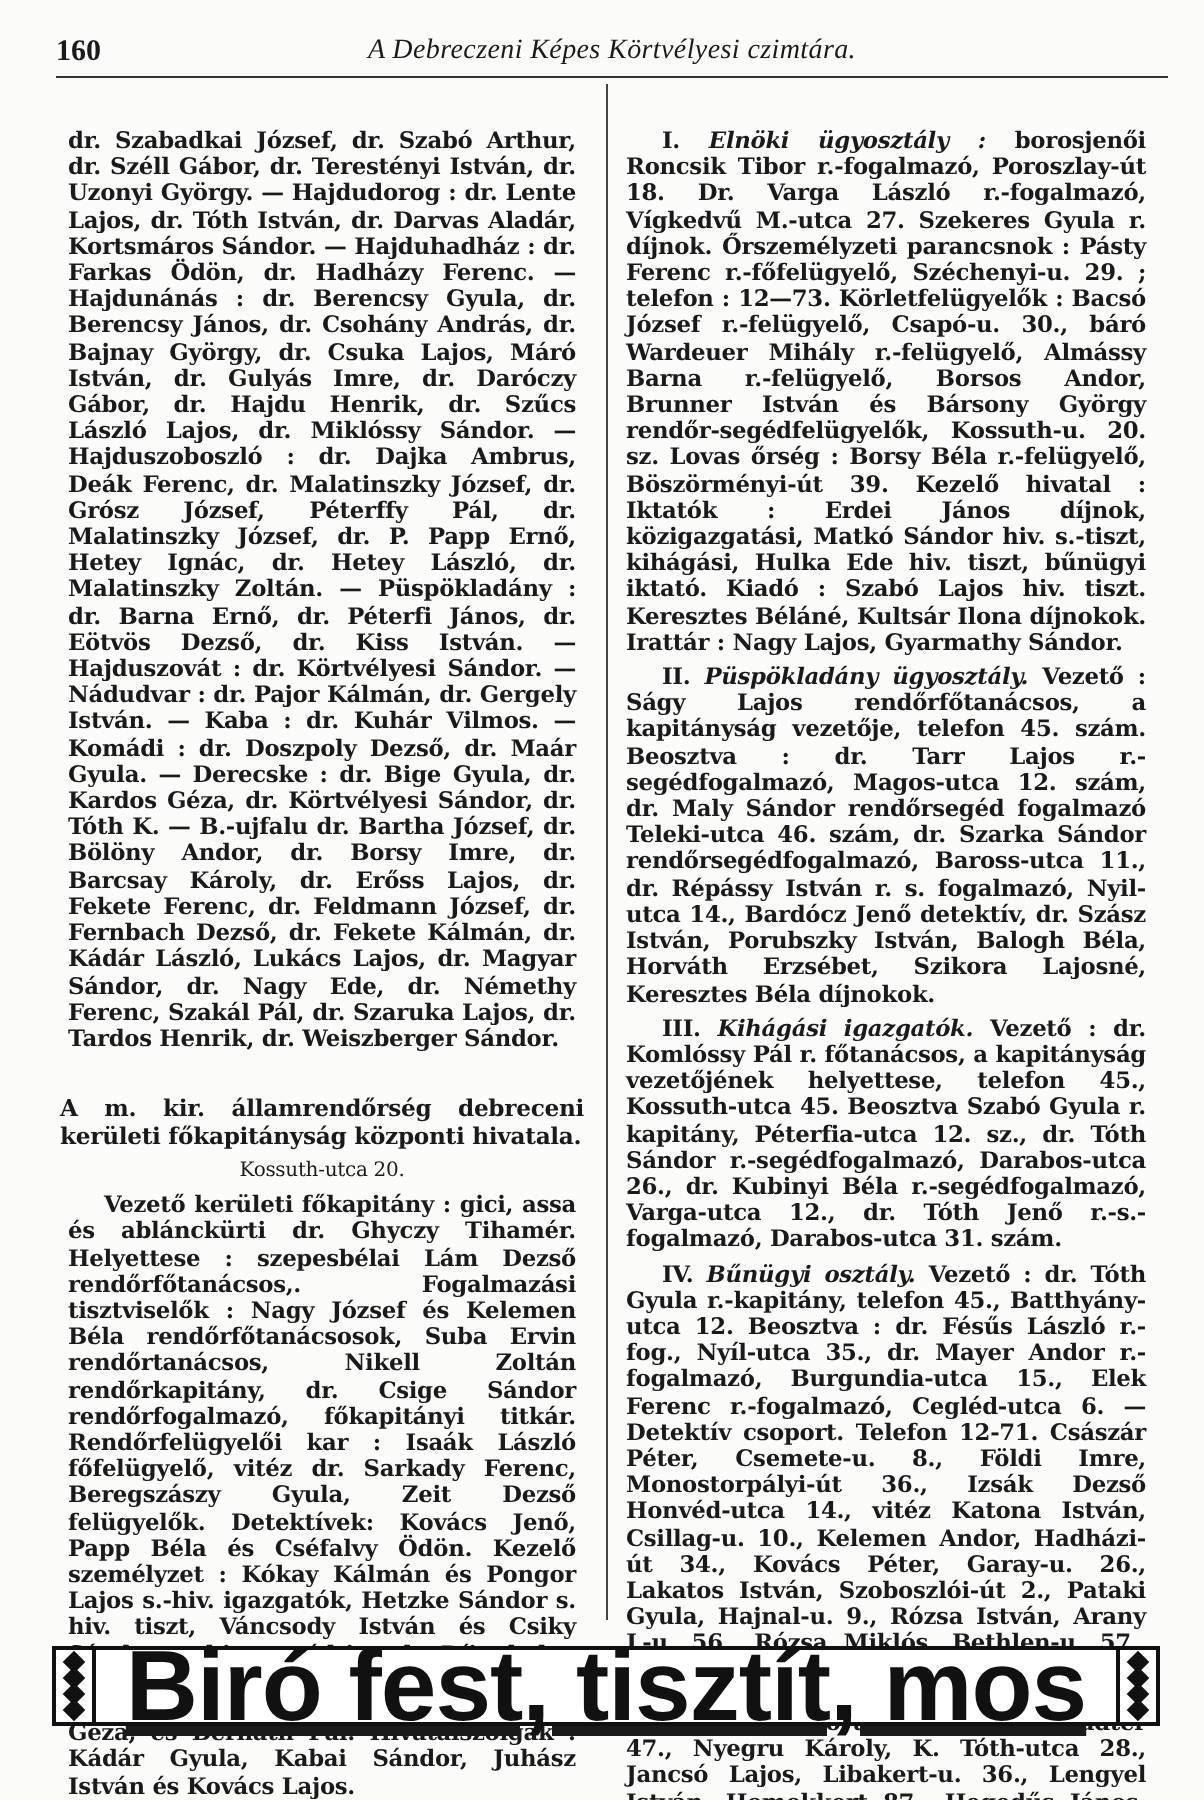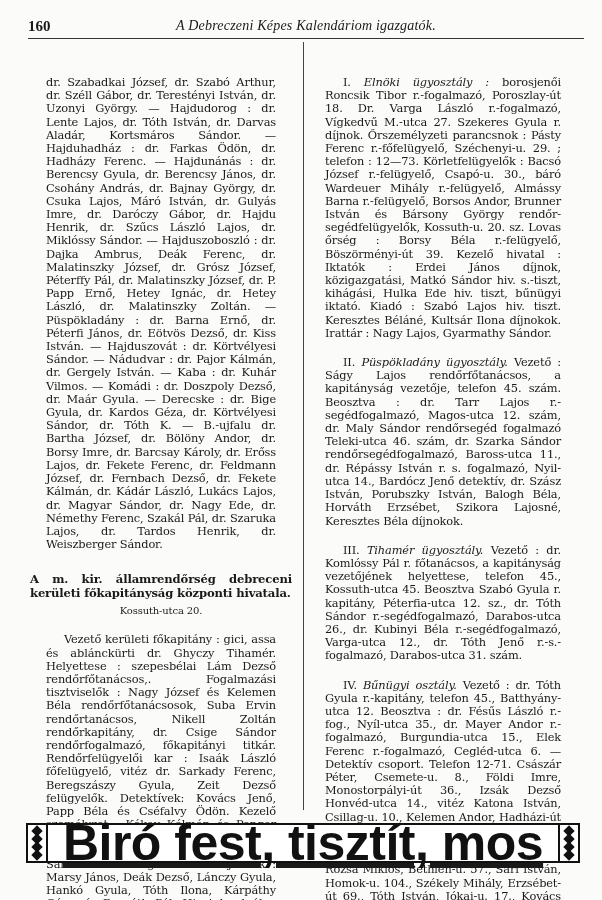--- a/index.html
+++ b/index.html
@@ -19,21 +19,21 @@
   .col-divider { position: absolute; left: 303px; top: 42px; width: 0; height: 768px; border-left: 1px solid #444; }
   .col {
     position: absolute; top: 60px; width: 262px;
     font-size: 11.4px; line-height: 13.2px;
     text-align: justify; hyphens: manual;
     font-family: "DejaVu Serif", serif;
     letter-spacing: -0.15px;
   }
   .col-left { left: 30px; }
   .col-right { left: 309px; width: 268px; }
-  .col p { margin: 16px; text-align: justify; }
+  .col p { margin: 4px; text-align: justify; font-weight: bold; }
   .col p.indent { text-indent: 18px; }
   .section-title {
     font-weight: bold; margin: 22px 0 0 0;
     font-size: 11.6px; line-height: 13.4px;
   }
   .section-sub { text-align: center; font-size: 10px; margin: 4px 0 4px 0; }
   .gap { height: 3px; }
   .dept-name { font-style: italic; }
   .ad-banner {
     position: absolute; left: 26px; top: 823px; width: 554px; height: 40px;
@@ -53,21 +53,21 @@
     font-family: "Liberation Sans", "DejaVu Sans", sans-serif;
     font-weight: bold; font-size: 50px; line-height: 52px; letter-spacing: -0.5px;
     color: #111;
   }
 </style>
 </head>
 <body>
 
 <div class="page-header">
   <span class="page-number">160</span>
-  <span class="running-title">A Debreczeni Képes Kalendáriom igazgatók.</span>
+  <span class="running-title">A Debreczeni Képes Körtvélyesi czimtára.</span>
 </div>
 <div class="header-rule"></div>
 <div class="col-divider"></div>
 
 <div class="col col-left">
   <p>dr. Szabadkai József, dr. Szabó Arthur, dr. Széll Gábor, dr. Terestényi István, dr. Uzonyi György. — Hajdudorog : dr. Lente Lajos, dr. Tóth István, dr. Darvas Aladár, Kortsmáros Sándor. — Hajduhadház : dr. Farkas Ödön, dr. Hadházy Ferenc. — Hajdunánás : dr. Berencsy Gyula, dr. Berencsy János, dr. Csohány András, dr. Bajnay György, dr. Csuka Lajos, Máró István, dr. Gulyás Imre, dr. Daróczy Gábor, dr. Hajdu Henrik, dr. Szűcs László Lajos, dr. Miklóssy Sándor. — Hajduszoboszló : dr. Dajka Ambrus, Deák Ferenc, dr. Malatinszky József, dr. Grósz József, Péterffy Pál, dr. Malatinszky József, dr. P. Papp Ernő, Hetey Ignác, dr. Hetey László, dr. Malatinszky Zoltán. — Püspökladány : dr. Barna Ernő, dr. Péterfi János, dr. Eötvös Dezső, dr. Kiss István. — Hajduszovát : dr. Körtvélyesi Sándor. — Nádudvar : dr. Pajor Kálmán, dr. Gergely István. — Kaba : dr. Kuhár Vilmos. — Komádi : dr. Doszpoly Dezső, dr. Maár Gyula. — Derecske : dr. Bige Gyula, dr. Kardos Géza, dr. Körtvélyesi Sándor, dr. Tóth K. — B.-ujfalu dr. Bartha József, dr. Bölöny Andor, dr. Borsy Imre, dr. Barcsay Károly, dr. Erőss Lajos, dr. Fekete Ferenc, dr. Feldmann József, dr. Fernbach Dezső, dr. Fekete Kálmán, dr. Kádár László, Lukács Lajos, dr. Magyar Sándor, dr. Nagy Ede, dr. Némethy Ferenc, Szakál Pál, dr. Szaruka Lajos, dr. Tardos Henrik, dr. Weiszberger Sándor.</p>
 
   <div class="section-title">A m. kir. államrendőrség debreceni kerületi főkapitányság központi hivatala.</div>
   <div class="section-sub">Kossuth-utca 20.</div>
   <p class="indent">Vezető kerületi főkapitány : gici, assa és ablánckürti dr. Ghyczy Tihamér. Helyettese : szepesbélai Lám Dezső rendőrfőtanácsos,. Fogalmazási tisztviselők : Nagy József és Kelemen Béla rendőrfőtanácsosok, Suba Ervin rendőrtanácsos, Nikell Zoltán rendőrkapitány, dr. Csige Sándor rendőrfogalmazó, főkapitányi titkár. Rendőrfelügyelői kar : Isaák László főfelügyelő, vitéz dr. Sarkady Ferenc, Beregszászy Gyula, Zeit Dezső felügyelők. Detektívek: Kovács Jenő, Papp Béla és Cséfalvy Ödön. Kezelő személyzet : Kókay Kálmán és Pongor Lajos s.-hiv. igazgatók, Hetzke Sándor s. hiv. tiszt, Váncsody István és Csiky Sándor s. hiv. segédtisztek. Díjnokok : Marsy János, Deák Dezső, Lánczy Gyula, Hankó Gyula, Tóth Ilona, Kárpáthy Géza, és Bernáth Pál. Hivatalszolgák : Kádár Gyula, Kabai Sándor, Juhász István és Kovács Lajos.</p>
@@ -83,21 +83,21 @@
     <span class="dept-name">Elnöki ügyosztály :</span>
     <span>borosjenői Roncsik Tibor r.-fogalmazó, Poroszlay-út 18. Dr. Varga László r.-fogalmazó, Vígkedvű M.-utca 27. Szekeres Gyula r. díjnok. Őrszemélyzeti parancsnok : Pásty Ferenc r.-főfelügyelő, Széchenyi-u. 29. ; telefon : 12—73. Körletfelügyelők : Bacsó József r.-felügyelő, Csapó-u. 30., báró Wardeuer Mihály r.-felügyelő, Almássy Barna r.-felügyelő, Borsos Andor, Brunner István és Bársony György rendőr-segédfelügyelők, Kossuth-u. 20. sz. Lovas őrség : Borsy Béla r.-felügyelő, Böszörményi-út 39. Kezelő hivatal : Iktatók : Erdei János díjnok, közigazgatási, Matkó Sándor hiv. s.-tiszt, kihágási, Hulka Ede hiv. tiszt, bűnügyi iktató. Kiadó : Szabó Lajos hiv. tiszt. Keresztes Béláné, Kultsár Ilona díjnokok. Irattár : Nagy Lajos, Gyarmathy Sándor.</span>
   </p>
   <p class="indent">
     <span>II.</span>
     <span class="dept-name">Püspökladány ügyosztály.</span>
     <span>Vezető : Ságy Lajos rendőrfőtanácsos, a kapitányság vezetője, telefon 45. szám. Beosztva : dr. Tarr Lajos r.-segédfogalmazó, Magos-utca 12. szám, dr. Maly Sándor rendőrsegéd fogalmazó Teleki-utca 46. szám, dr. Szarka Sándor rendőrsegédfogalmazó, Baross-utca 11., dr. Répássy István r. s. fogalmazó, Nyil-utca 14., Bardócz Jenő detektív, dr. Szász István, Porubszky István, Balogh Béla, Horváth Erzsébet, Szikora Lajosné, Keresztes Béla díjnokok.</span>
   </p>
   <p class="indent">
     <span>III.</span>
-    <span class="dept-name">Tihamér ügyosztály.</span>
+    <span class="dept-name">Kihágási igazgatók.</span>
     <span>Vezető : dr. Komlóssy Pál r. főtanácsos, a kapitányság vezetőjének helyettese, telefon 45., Kossuth-utca 45. Beosztva Szabó Gyula r. kapitány, Péterfia-utca 12. sz., dr. Tóth Sándor r.-segédfogalmazó, Darabos-utca 26., dr. Kubinyi Béla r.-segédfogalmazó, Varga-utca 12., dr. Tóth Jenő r.-s.-fogalmazó, Darabos-utca 31. szám.</span>
   </p>
   <p class="indent">
     <span>IV.</span>
     <span class="dept-name">Bűnügyi osztály.</span>
     <span>Vezető : dr. Tóth Gyula r.-kapitány, telefon 45., Batthyány-utca 12. Beosztva : dr. Fésűs László r.-fog., Nyíl-utca 35., dr. Mayer Andor r.-fogalmazó, Burgundia-utca 15., Elek Ferenc r.-fogalmazó, Cegléd-utca 6. — Detektív csoport. Telefon 12-71. Császár Péter, Csemete-u. 8., Földi Imre, Monostorpályi-út 36., Izsák Dezső Honvéd-utca 14., vitéz Katona István, Csillag-u. 10., Kelemen Andor, Hadházi-út 34., Kovács Péter, Garay-u. 26., Lakatos István, Szoboszlói-út 2., Pataki Gyula, Hajnal-u. 9., Rózsa István, Arany J.-u. 56., Rózsa Miklós, Bethlen-u. 57., Sári István, Homok-u. 104., Székely Mihály, Erzsébet-út 69., Tóth István, Jókai-u. 17., Kovács Gusztáv, Árpádtér 47., Nyegru Károly, K. Tóth-utca 28., Jancsó Lajos, Libakert-u. 36., Lengyel István, Homokkert 87., Hegedűs János, Árpádtér 47., Arany Béla Késes-u. 26., Vurglics Károly, Kar-u. 23., Kosztolánczy Imre, Kar-u. 23., Szabó Lajos Domahidy-u. 6., Deák István, Eötvös-u. 48.</span>
   </p>
 </div>
 
 <div class="ad-banner">

